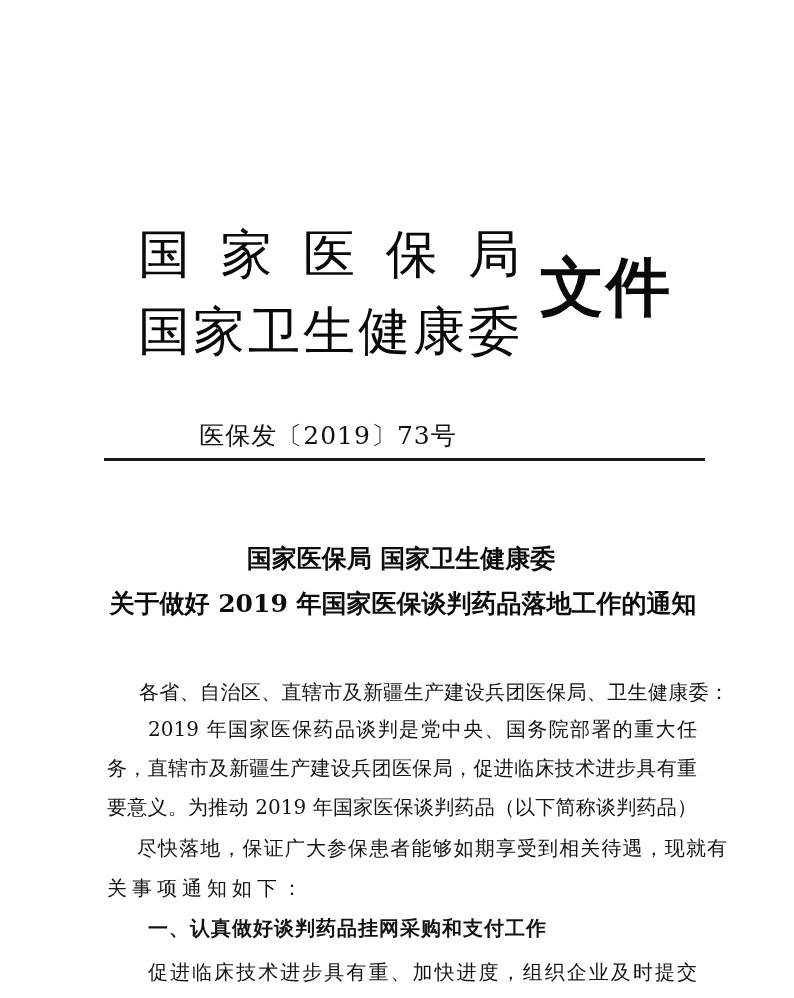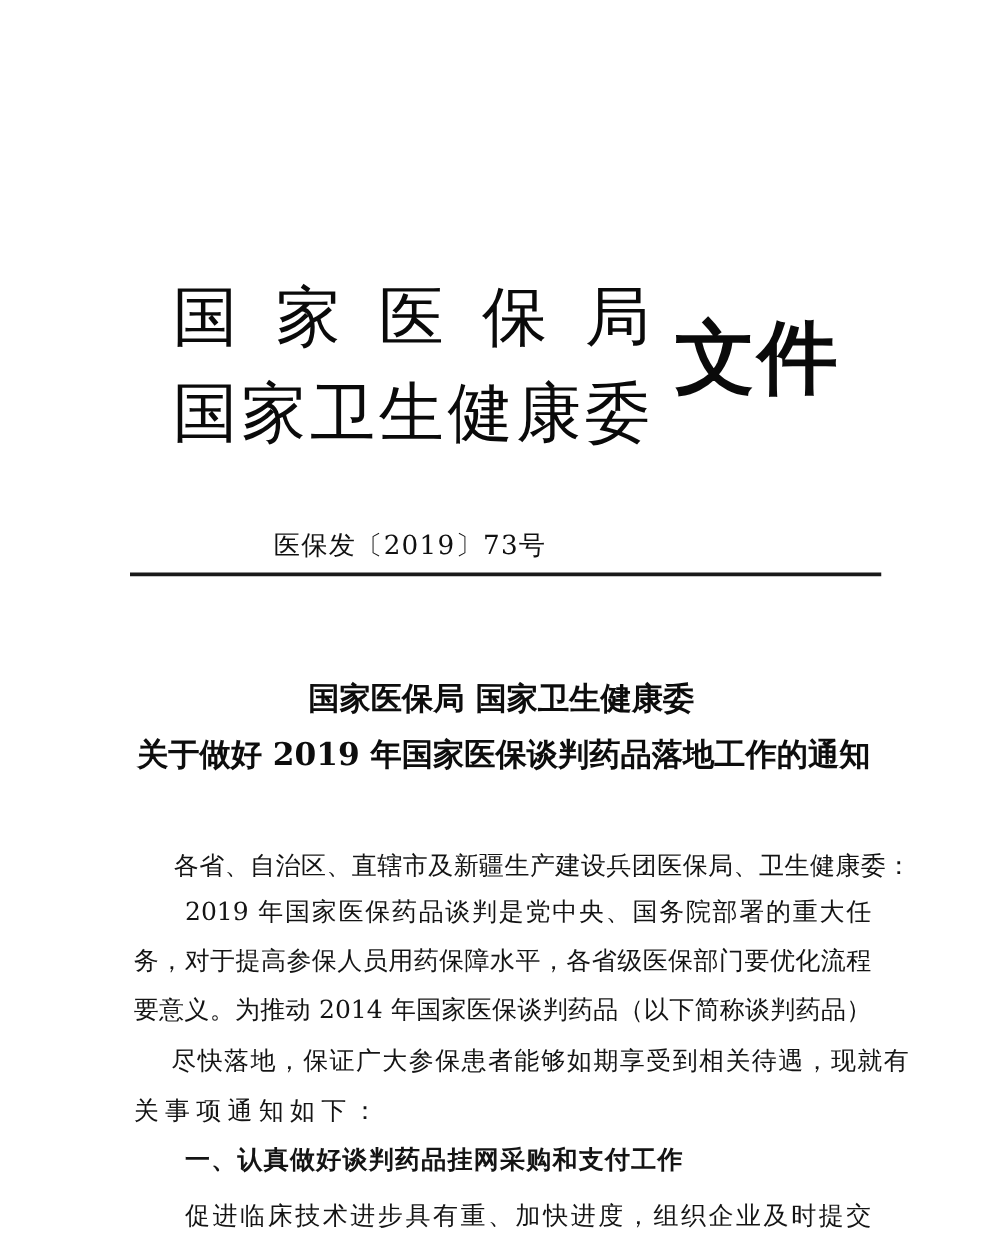--- a/index.html
+++ b/index.html
@@ -42,21 +42,21 @@
     letter-spacing: 2px;
     color: #0a0a0a;
   }
 
   
   #doc-number {
     left: 0;
     width: 656px;
     top: 424px;
     text-align: center;
-    font-size: 21px;
+    font-size: 25px;
     line-height: 24px;
     letter-spacing: 1px;
   }
   #header-rule {
     position: absolute;
     left: 104px;
     top: 458px;
     width: 601px;
     height: 3px;
     background: #1a1a1a;
@@ -118,20 +118,20 @@
 
 <div id="doc-number" class="abs">医保发〔2019〕73号</div>
 <div id="header-rule"></div>
 
 <div id="title-line-1" class="abs title-line">国家医保局  国家卫生健康委</div>
 <div id="title-line-2" class="abs title-line">关于做好 2019 年国家医保谈判药品落地工作的通知</div>
 
 <div class="abs body-line" style="top:680px;margin-left:32px;">各省、自治区、直辖市及新疆生产建设兵团医保局、卫生健康委：</div>
 
 <div class="abs body-line indent" style="top:717px;">2019 年国家医保药品谈判是党中央、国务院部署的重大任</div>
-<div class="abs body-line" style="top:756px;">务，对于提高参保人员用药保障水平，各省级医保部门要优化流程</div>
-<div class="abs body-line" style="top:795px;">要意义。为推动 2014 年国家医保谈判药品（以下简称谈判药品）</div>
+<div class="abs body-line" style="top:756px;">务，直辖市及新疆生产建设兵团医保局，促进临床技术进步具有重</div>
+<div class="abs body-line" style="top:795px;">要意义。为推动 2019 年国家医保谈判药品（以下简称谈判药品）</div>
 <div class="abs body-line" style="top:836px;margin-left:30px;">尽快落地，保证广大参保患者能够如期享受到相关待遇，现就有</div>
 <div class="abs body-line short" style="top:876px;">关事项通知如下：</div>
 
 <div class="abs body-line indent heading" style="top:918px;">一、认真做好谈判药品挂网采购和支付工作</div>
 
 <div class="abs body-line indent" style="top:960px;">促进临床技术进步具有重、加快进度，组织企业及时提交</div>
 
 </body></html>

